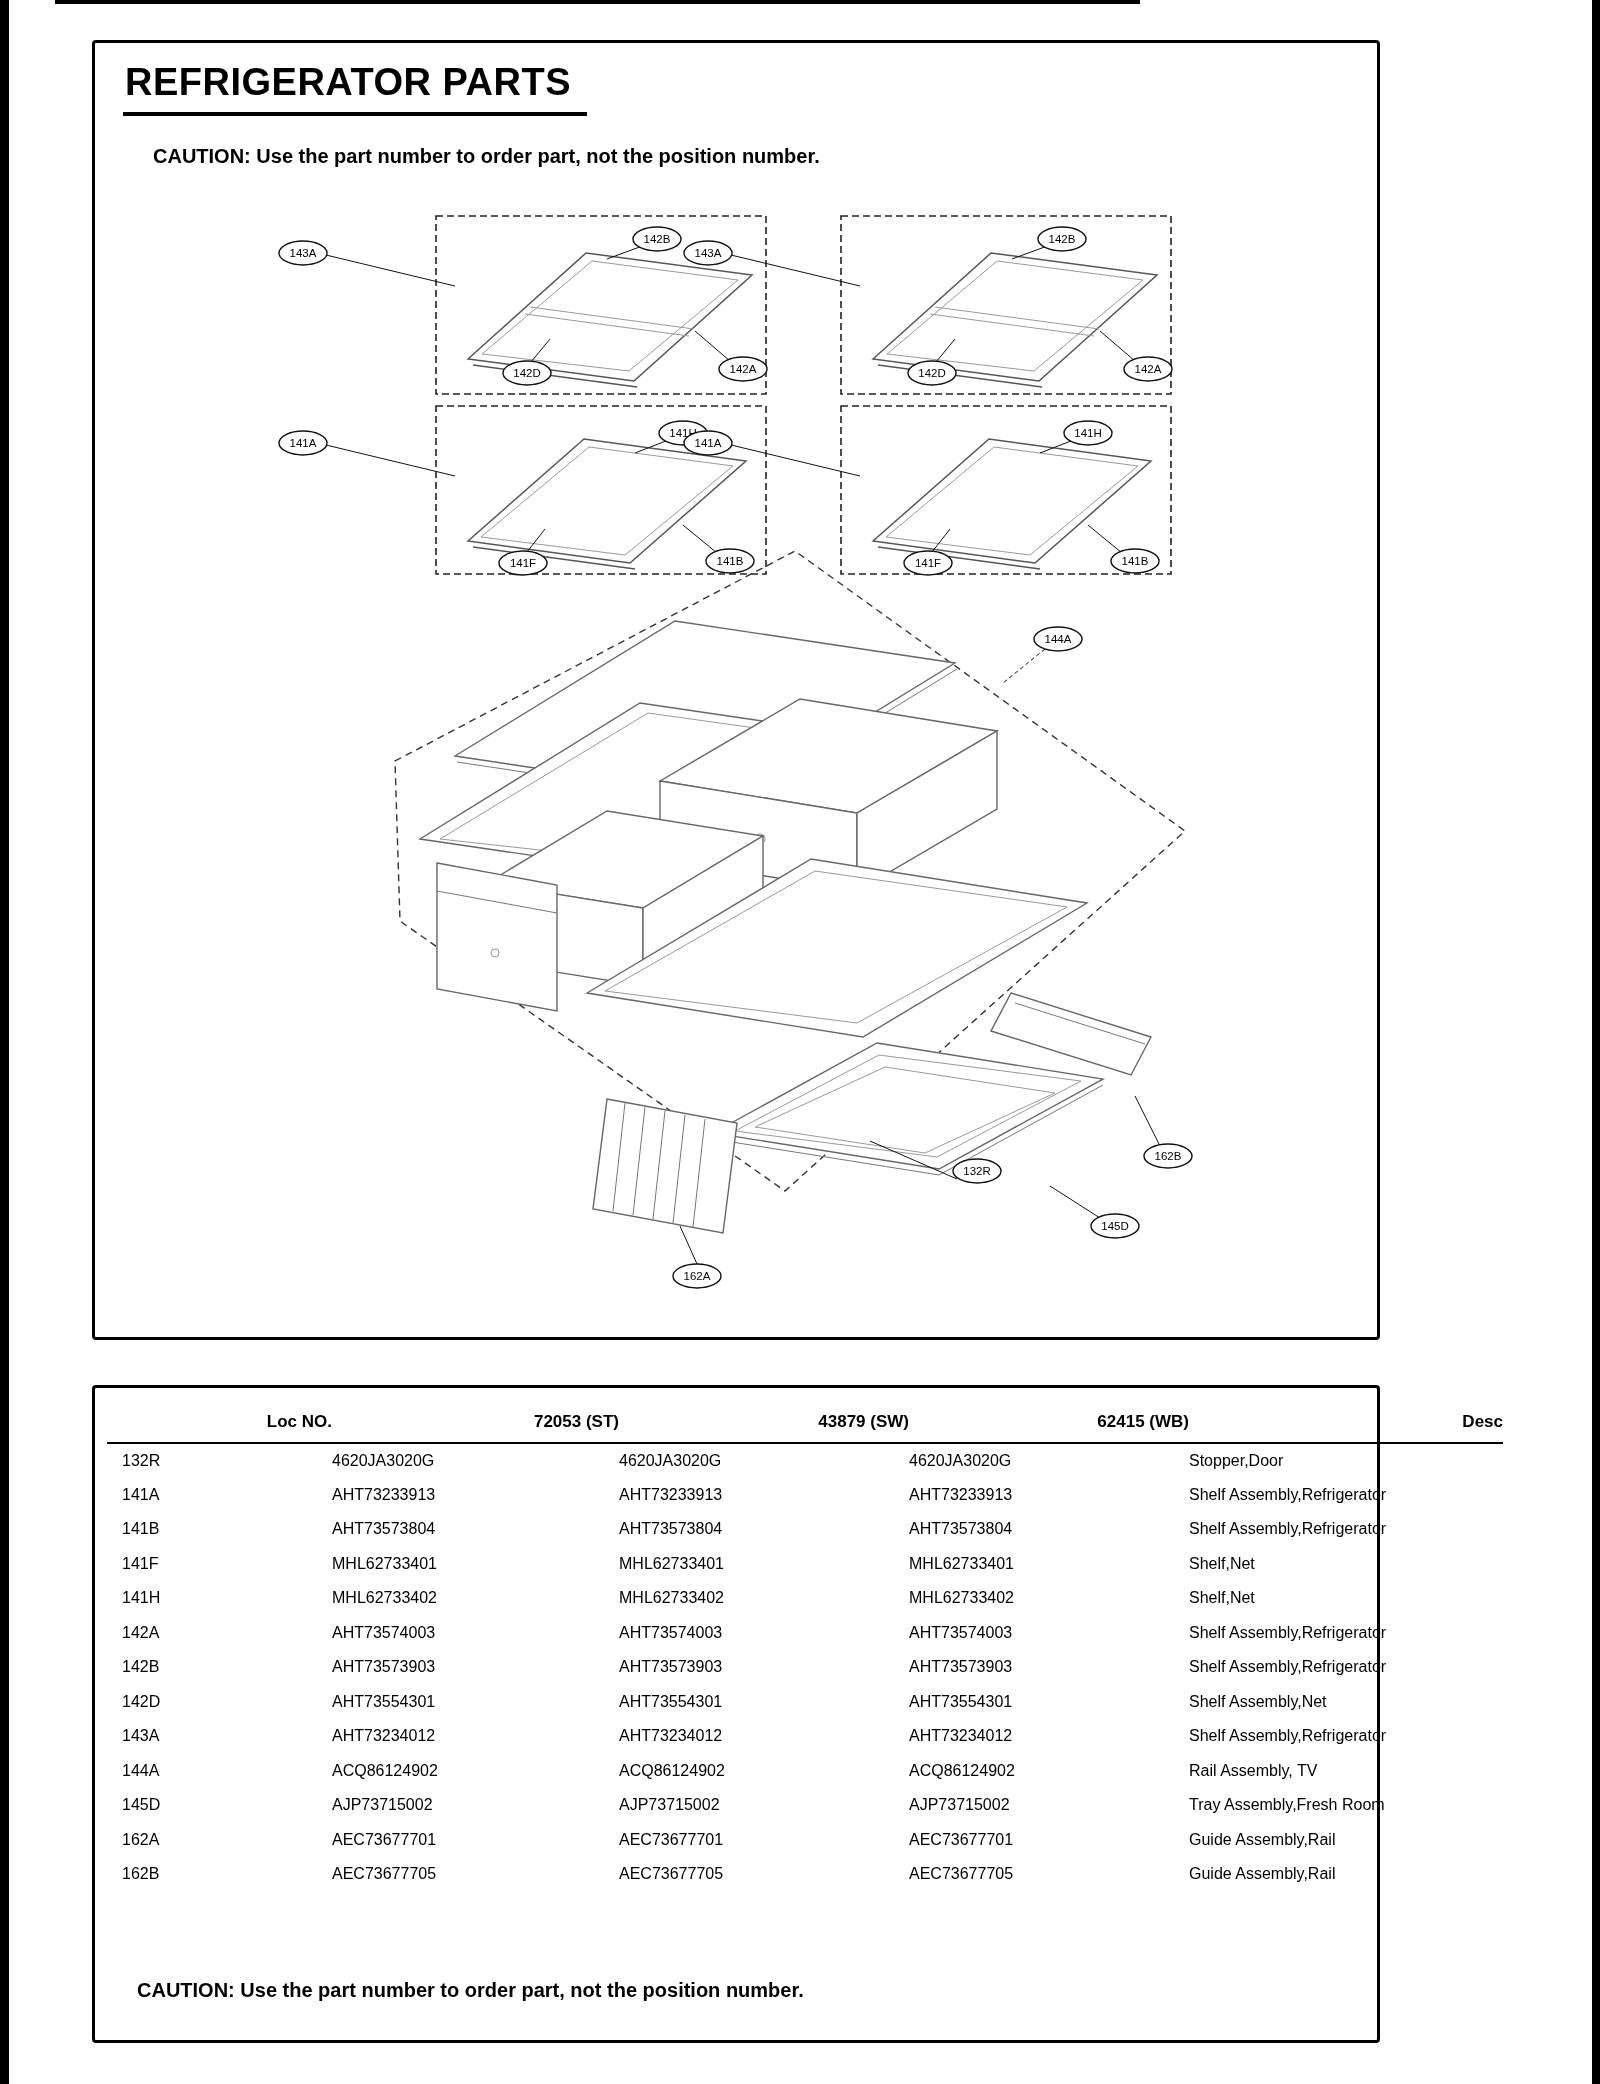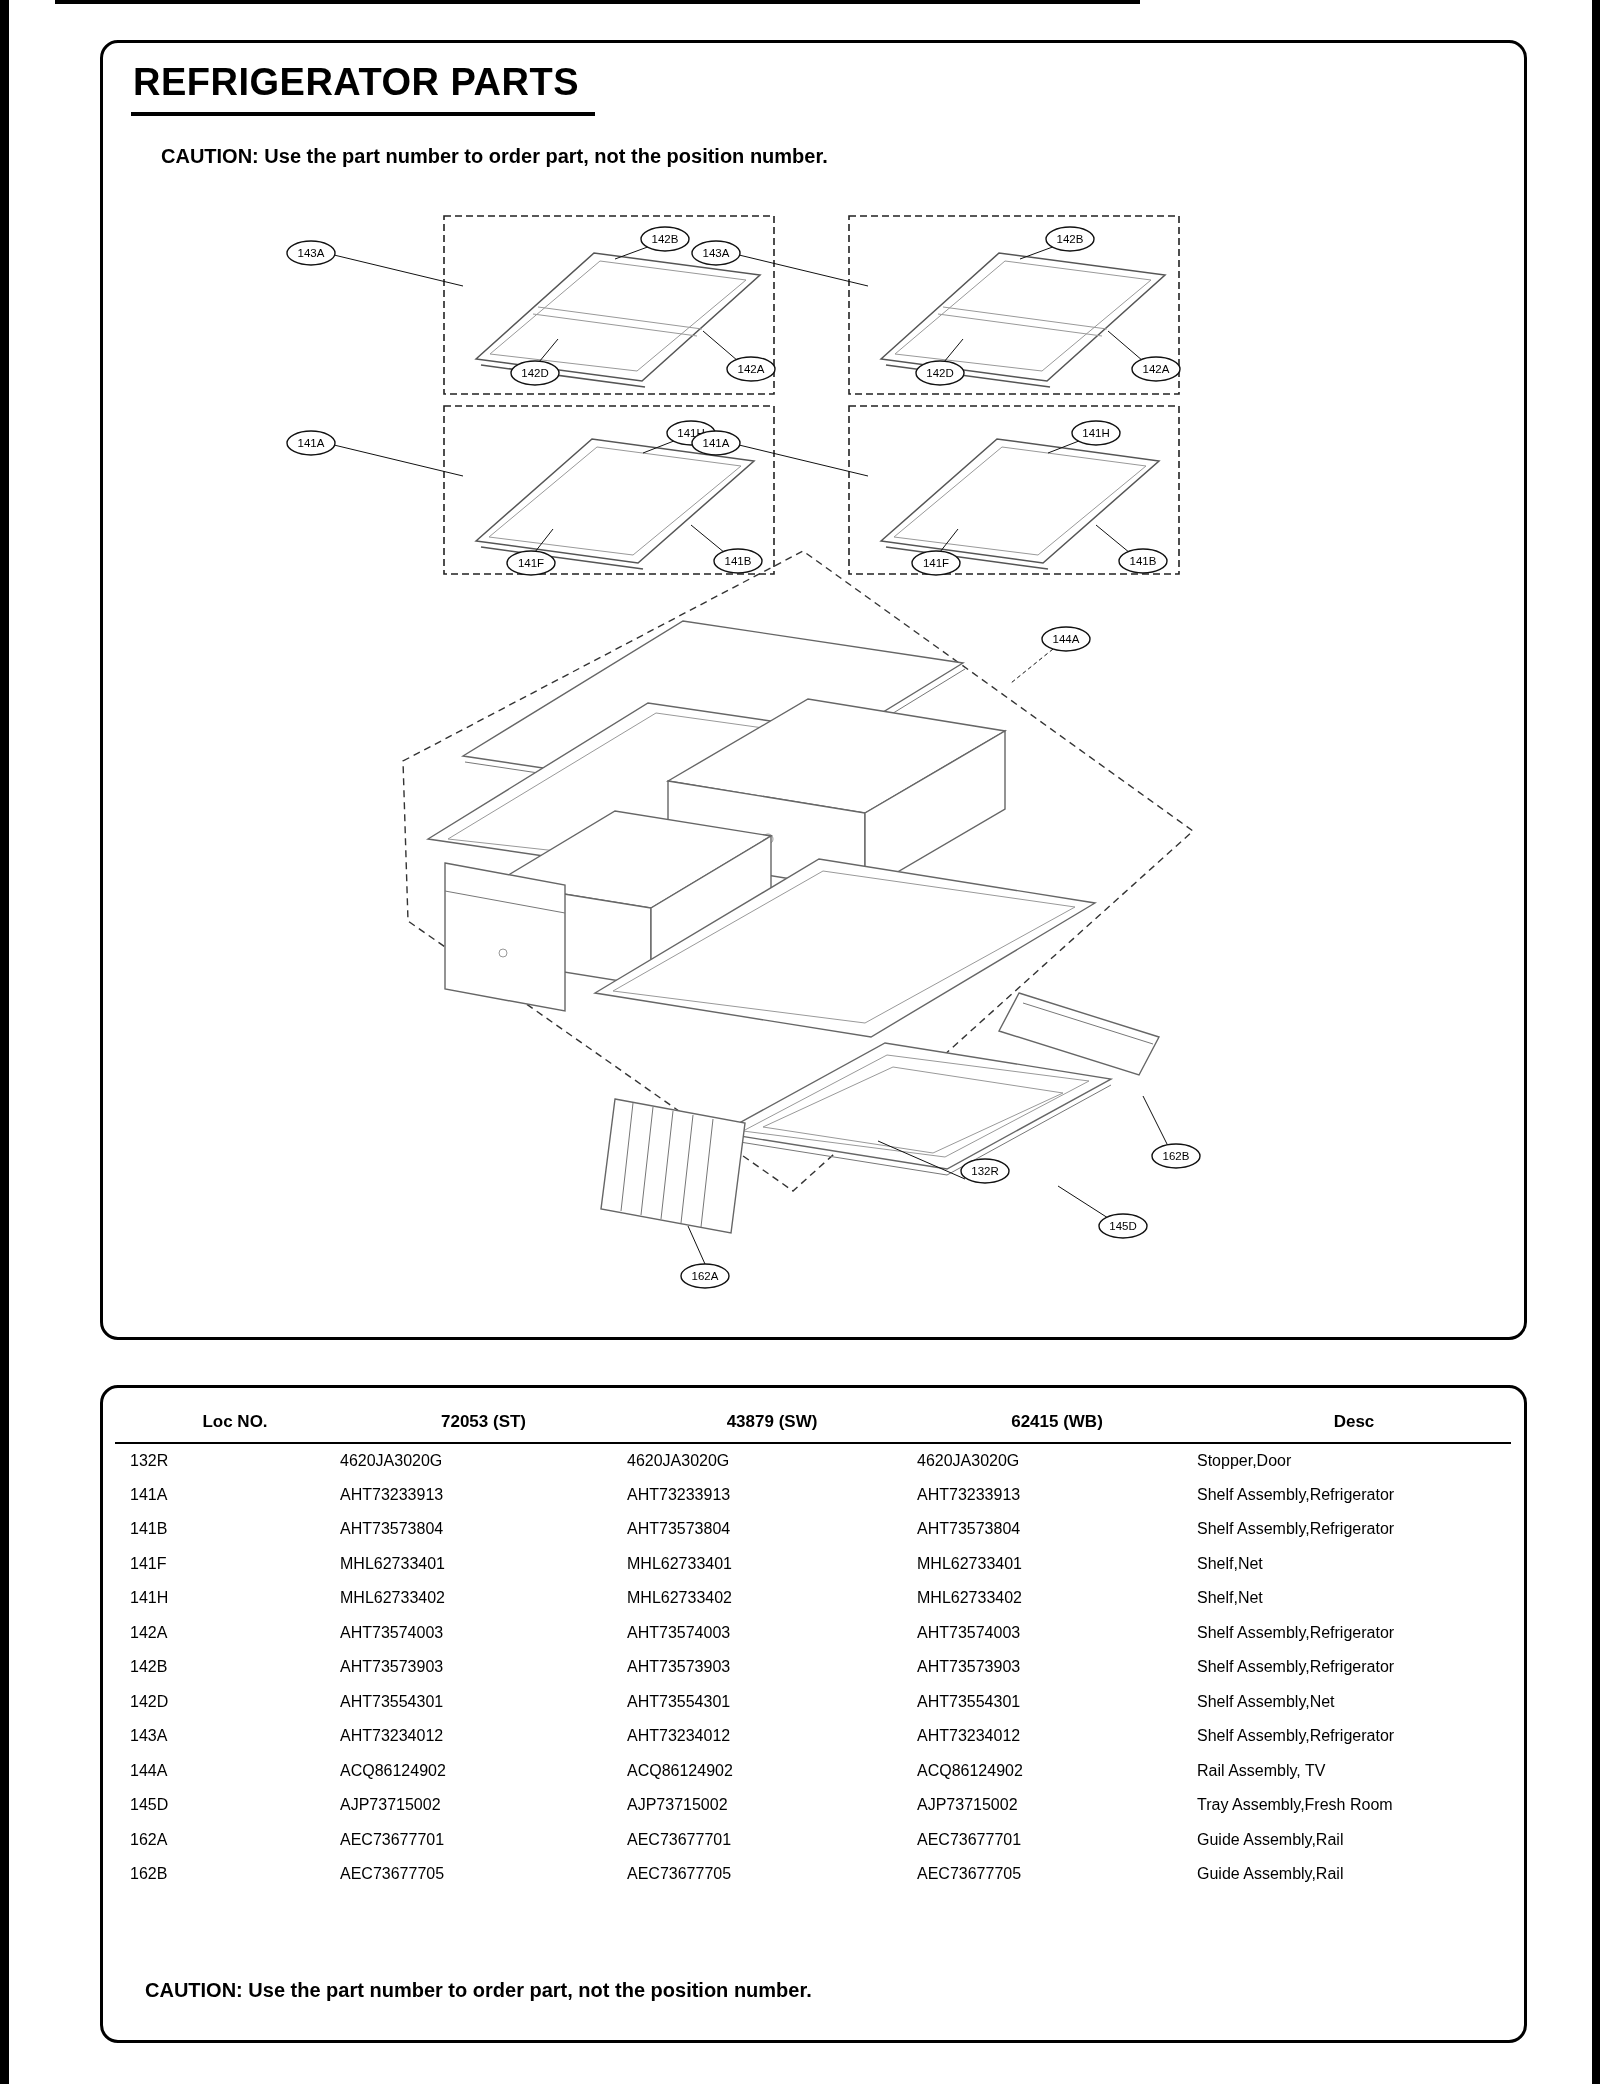--- a/index.html
+++ b/index.html
@@ -9,22 +9,22 @@
     font-family: "Liberation Sans", sans-serif;
     color: #000;
   }
   .page { position: relative; width: 1600px; height: 2084px; background: #fff; overflow: hidden; }
 
   .edge-left  { position: absolute; left: 0; top: 0; width: 9px;  height: 100%; background: #000; }
   .edge-right { position: absolute; right: 0; top: 0; width: 8px; height: 100%; background: #000; }
   .edge-top   { position: absolute; left: 55px; top: 0; width: 1085px; height: 4px; background: #000; }
 
   .panel {
-    position: absolute; left: 100px; width: 1427px;
-    border: 3px solid #000; border-radius: 18px; background: #fff;
+    position: absolute; left: 92px; width: 1288px;
+    border: 3px solid #000; border-radius: 4px; background: #fff;
   }
   .diagram-panel { top: 40px; height: 1300px; }
   .table-panel   { top: 1385px; height: 658px; }
 
   .title {
     position: absolute; left: 28px; top: 18px;
     font-size: 38px; font-weight: bold; letter-spacing: 0.5px;
     border-bottom: 4px solid #000; padding: 0 16px 8px 2px;
   }
   .caution {
@@ -45,21 +45,21 @@
   .leader     { stroke: #111; stroke-width: 1; fill: none; }
   .leader-dash{ stroke: #111; stroke-width: 1; fill: none; stroke-dasharray: 4 3; }
   .callout-text { font-family: "Liberation Sans", sans-serif; font-size: 11.5px; text-anchor: middle; fill: #000; }
 
   
   .parts-table {
     margin: 18px 10px 0 12px; width: 1396px;
     border-collapse: collapse; table-layout: fixed;
   }
   .parts-table th {
-    text-align: center; font-size: 17px; font-weight: bold;
+    text-align: right; font-size: 17px; font-weight: bold;
     padding: 6px 0 10px 0; border-bottom: 2px solid #000;
   }
   .parts-table td {
     font-size: 16px; height: 34.5px; vertical-align: middle; padding: 0;
     white-space: nowrap; overflow: hidden;
   }
   .parts-table th:first-child, .parts-table td:first-child { padding-left: 15px; }
 </style>
 </head>
 <body>

